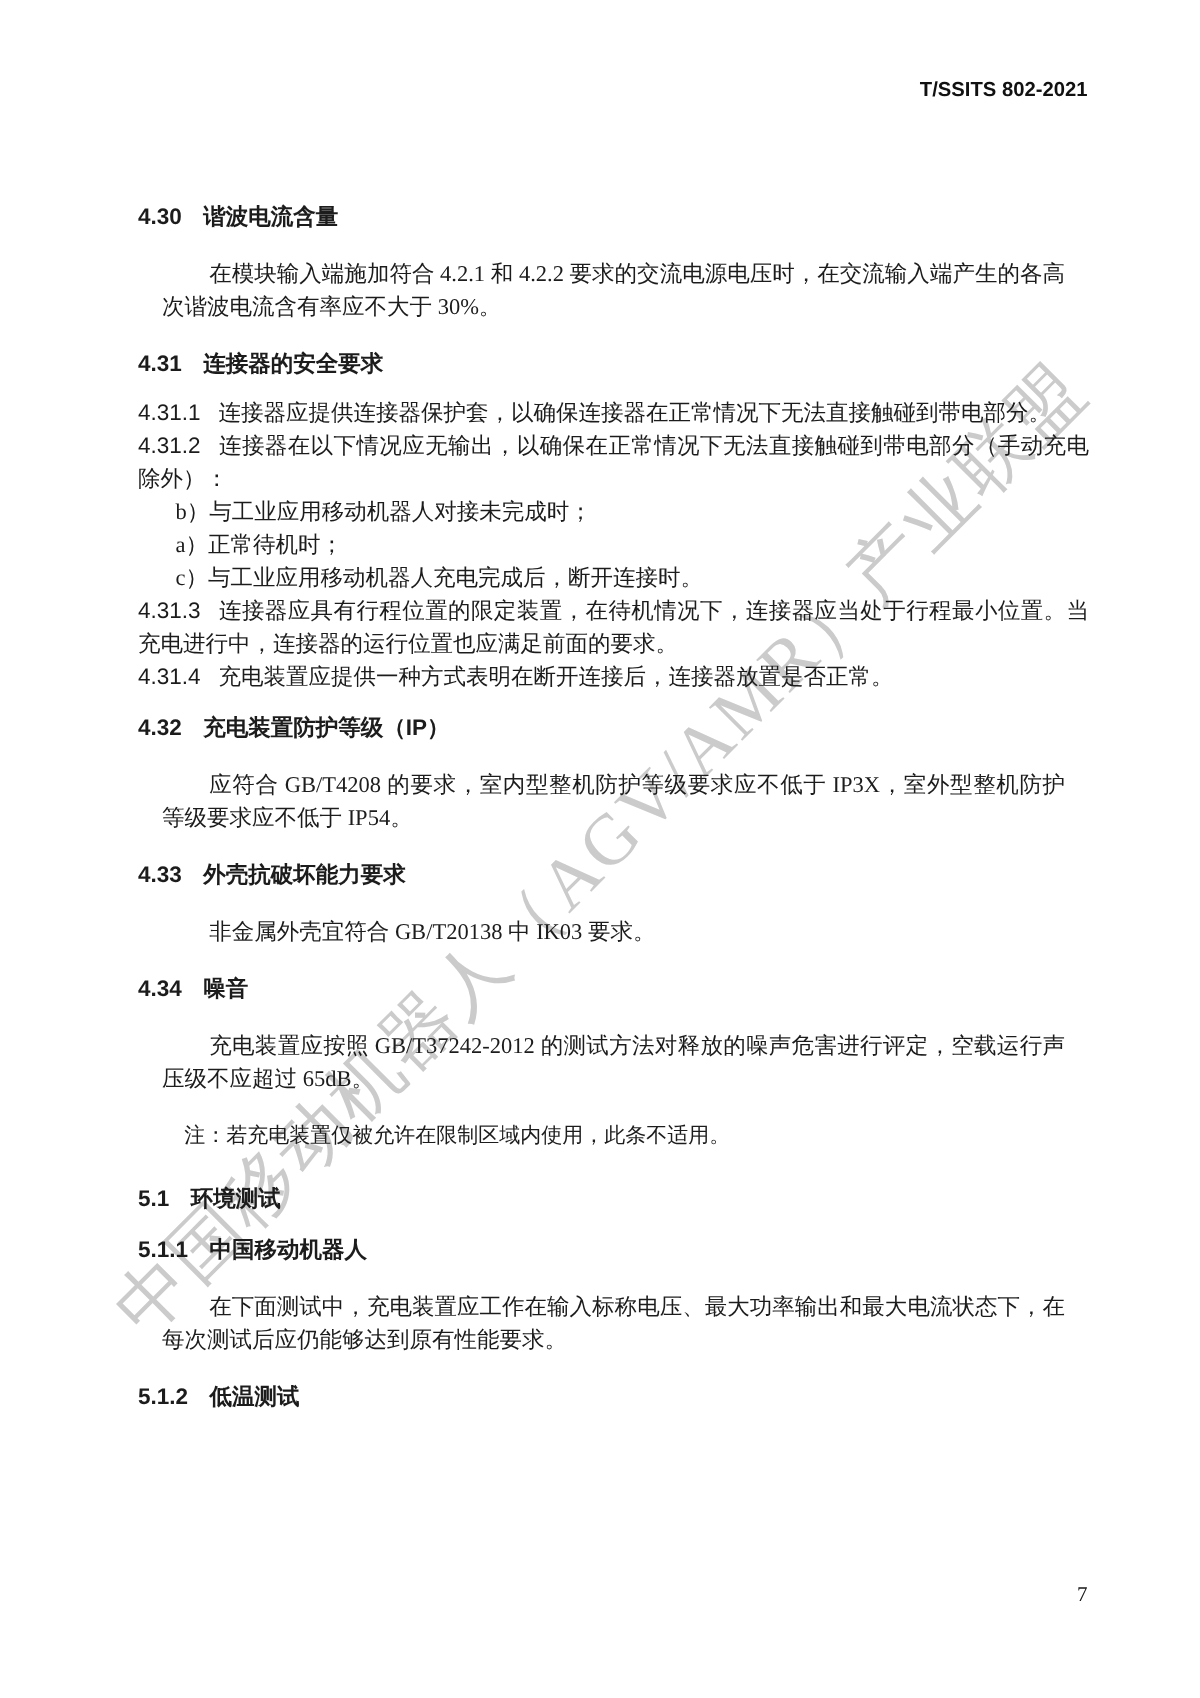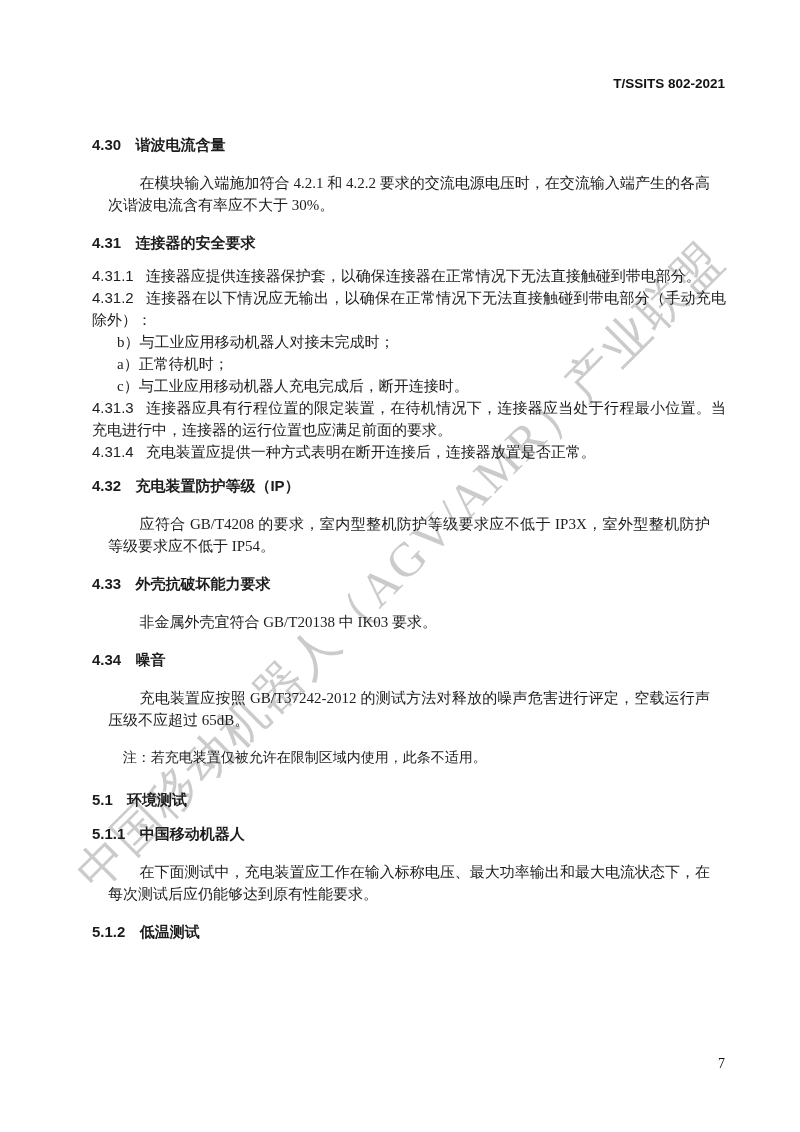--- a/index.html
+++ b/index.html
@@ -22,21 +22,21 @@
     font-size: 48px;
     letter-spacing: 2px;
     white-space: nowrap;
     color: #cbcbcb;
     font-family: "Liberation Serif", "DejaVu Serif", serif;
     z-index: 0;
     pointer-events: none;
   }
   .doc-header {
     position: absolute;
-    top: 76px;
+    top: 52px;
     right: 75px;
     z-index: 1;
     font-family: "Liberation Sans", "DejaVu Sans", sans-serif;
     font-size: 13.5px;
     font-weight: 600;
     color: #111;
   }
   .content {
     position: relative;
     z-index: 1;

